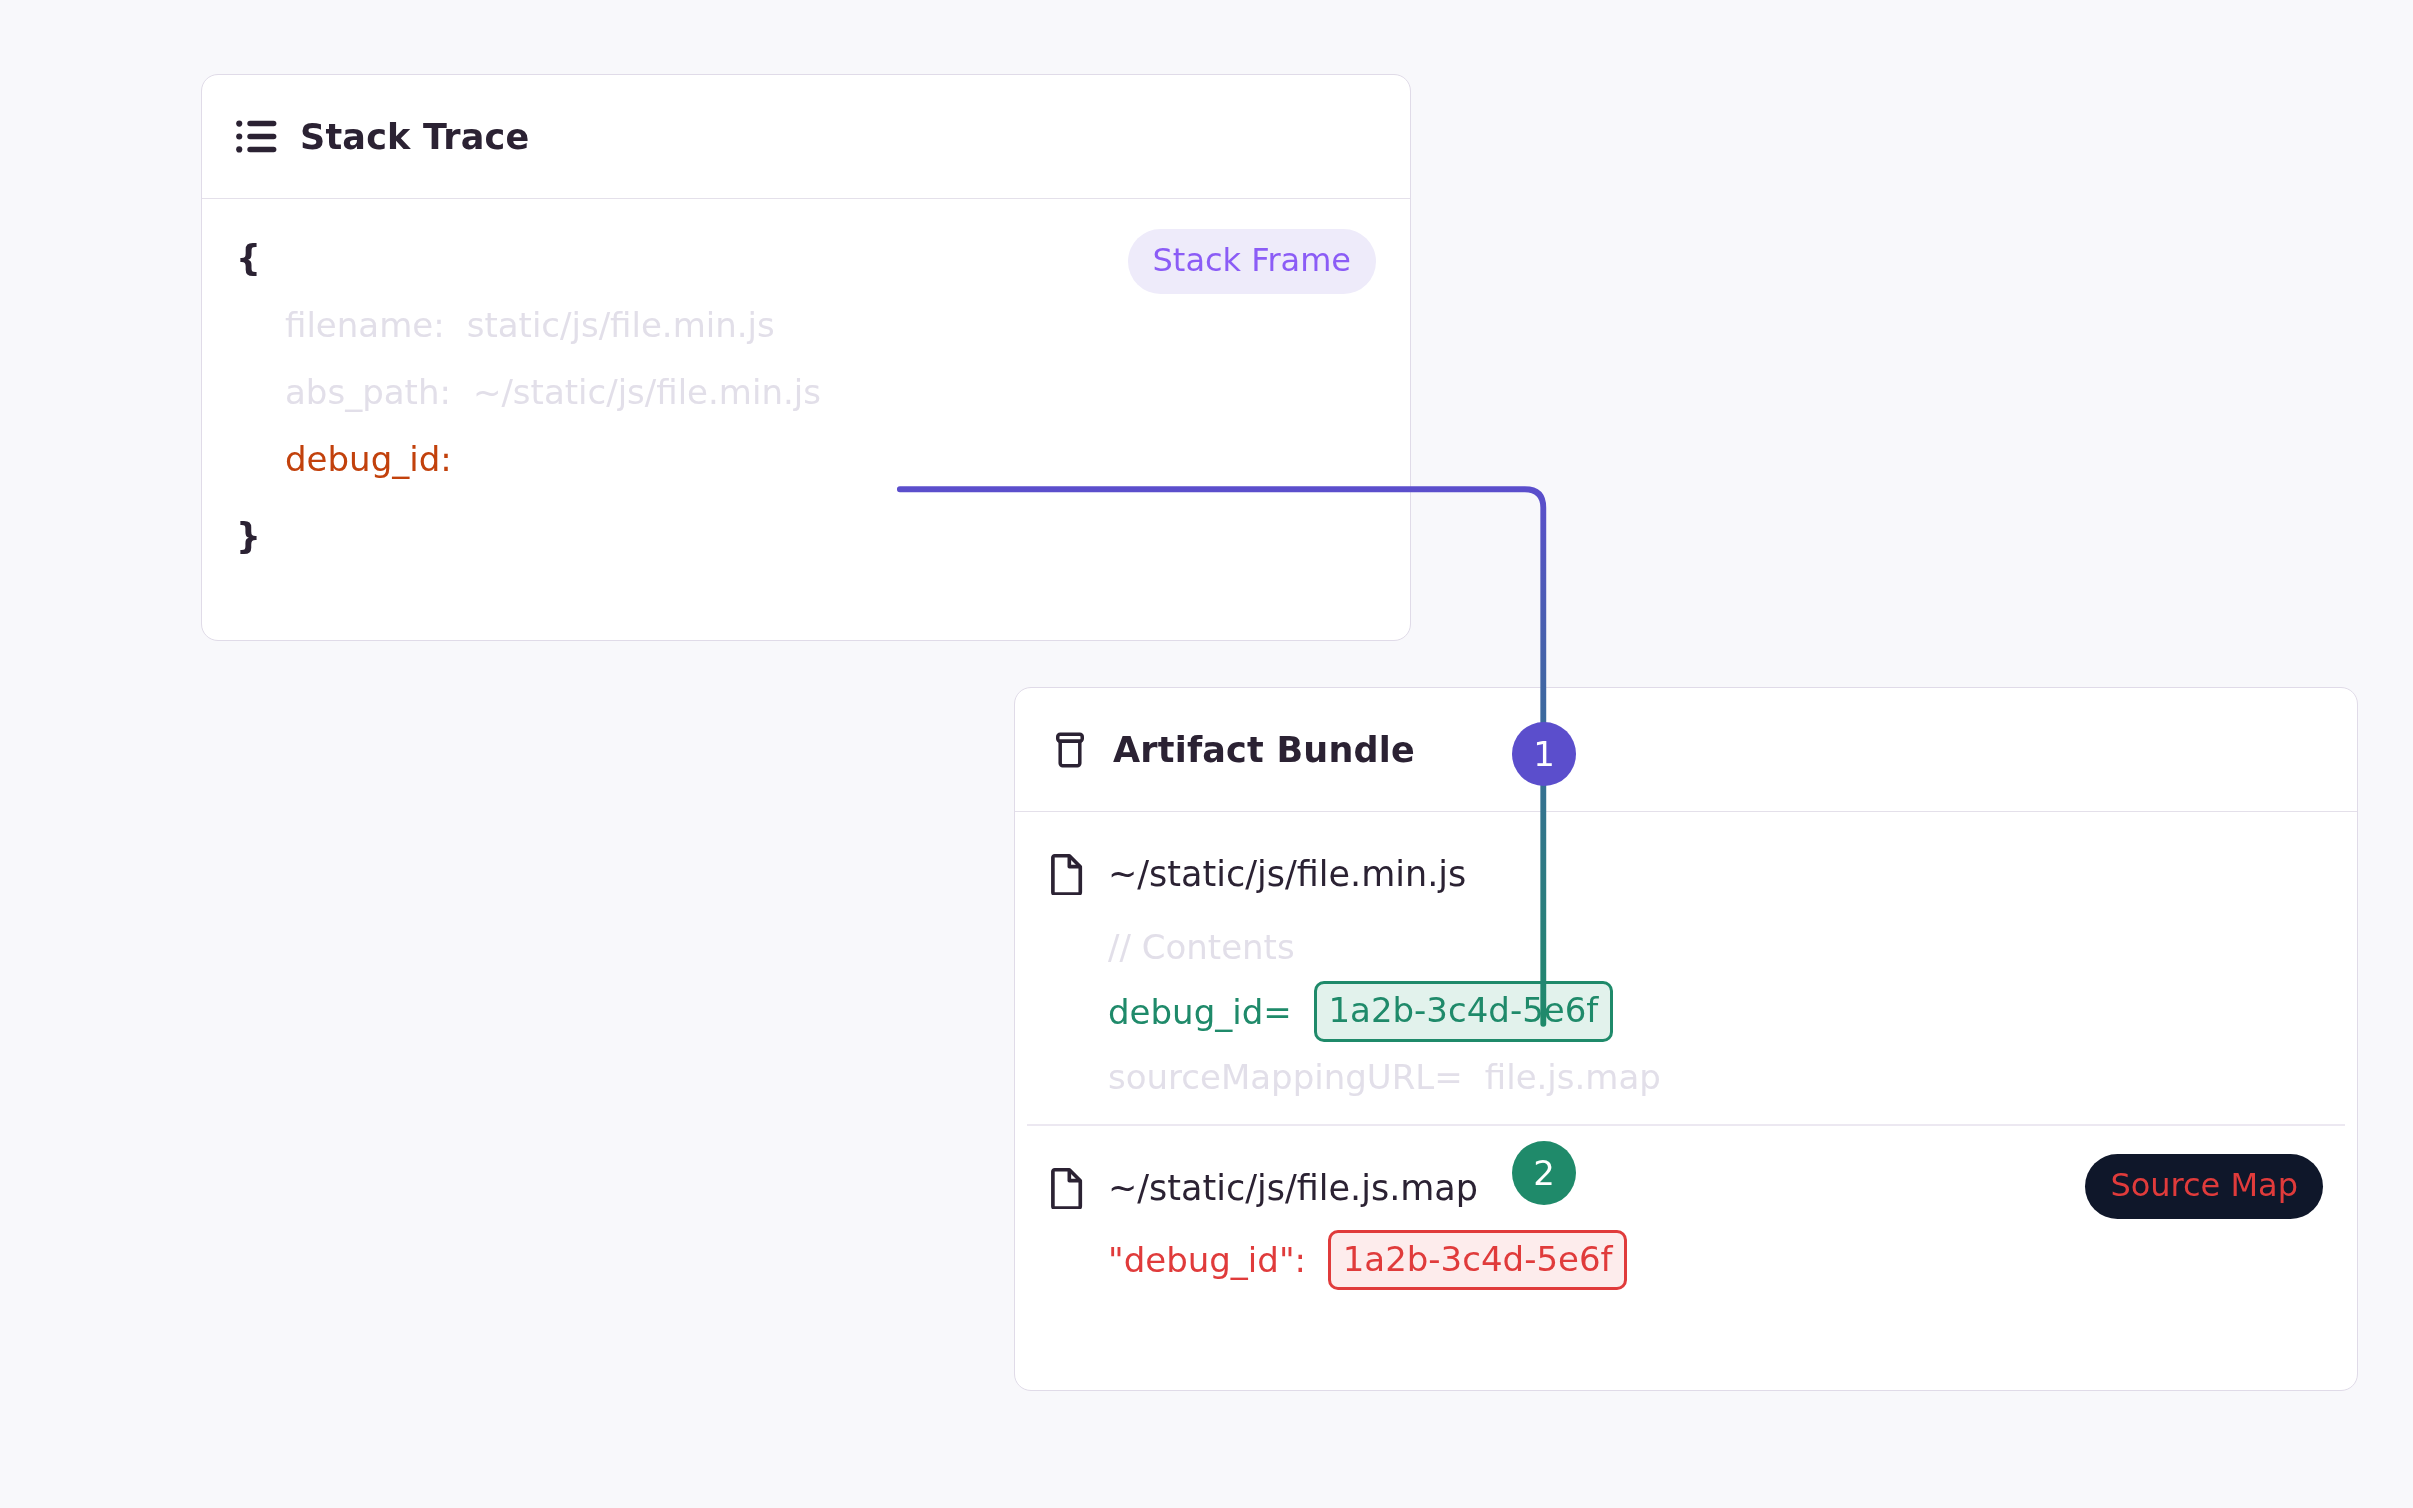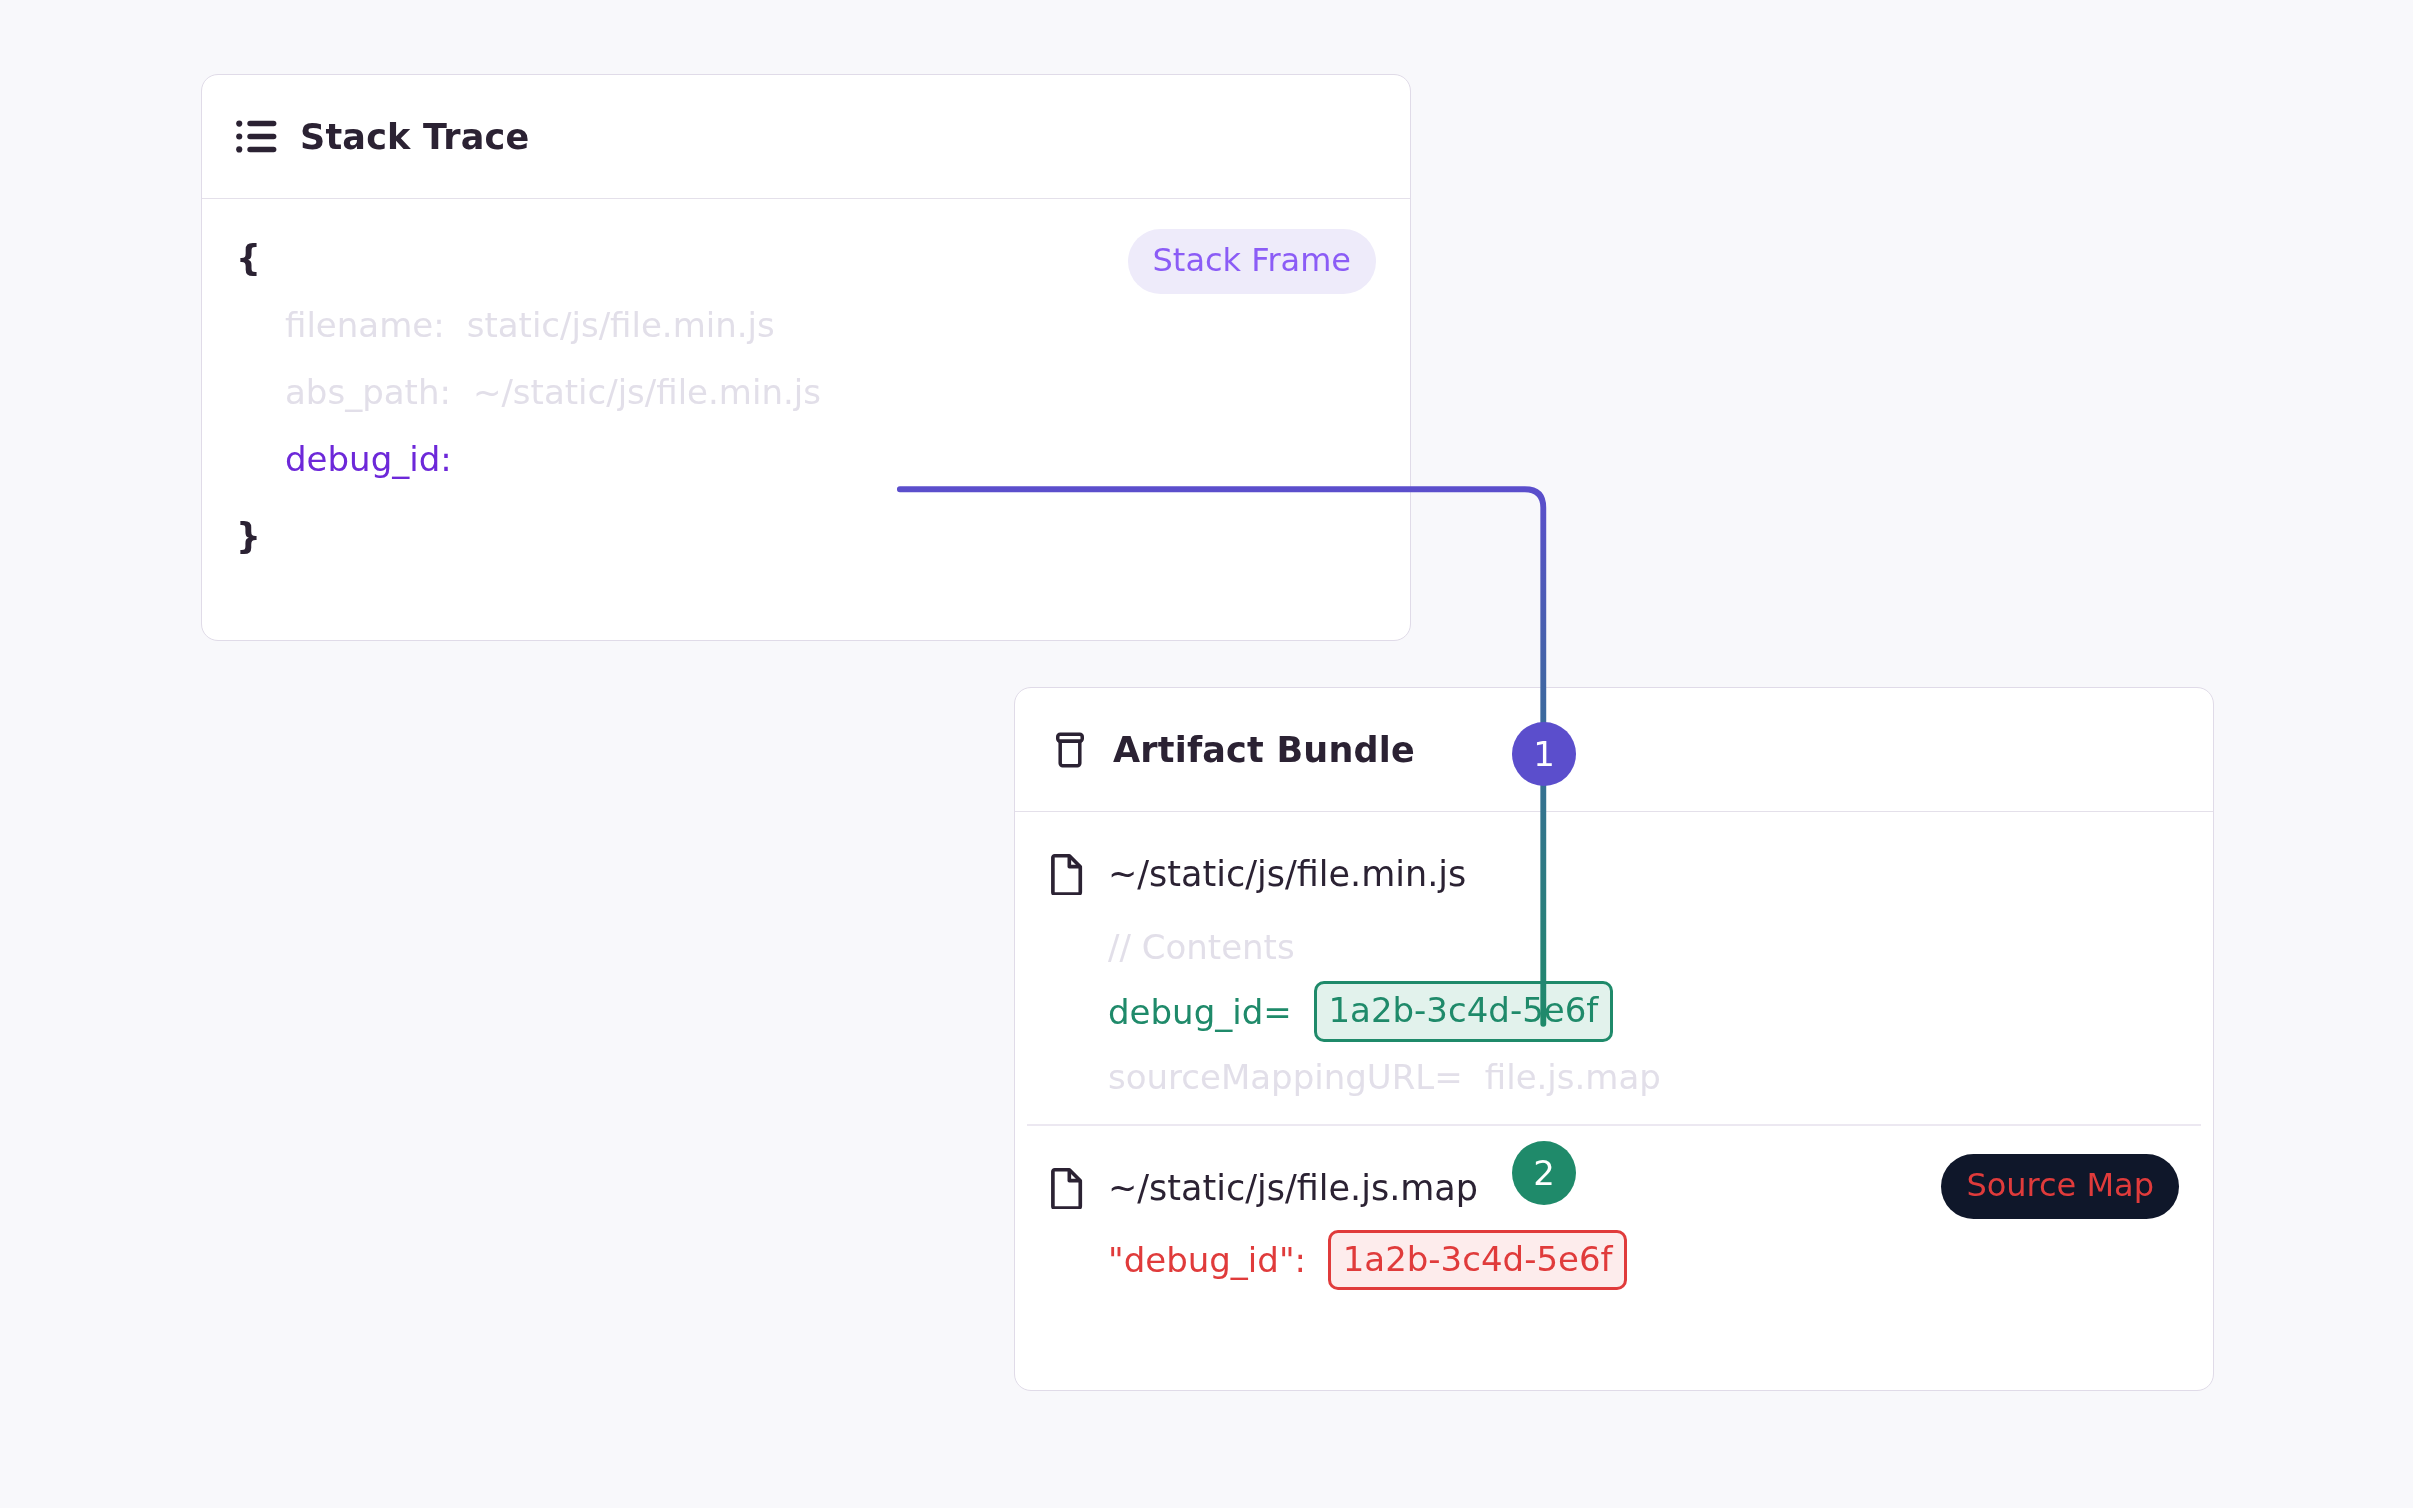--- a/index.html
+++ b/index.html
@@ -31,21 +31,21 @@
   }
   .card-stack-trace {
     left: 201px;
     top: 74px;
     width: 1210px;
     height: 567px;
   }
   .card-artifact-bundle {
     left: 1014px;
     top: 687px;
-    width: 1200px;
+    width: 1344px;
     height: 704px;
   }
 
   .card-header {
     display: flex;
     align-items: center;
     gap: 22px;
     height: 124px;
     padding: 0 34px;
     box-sizing: border-box;
@@ -94,21 +94,21 @@
   }
   .dim-key, .dim-val {
     color: #e2dfe9;
     font-family: "DejaVu Sans", "Liberation Sans", sans-serif;
     font-size: 34px;
   }
   .dim-key { min-width: 0; }
   .dim-gap { width: 22px; display: inline-block; }
 
   .key-purple {
-    color: #6d28d9;
+    color: #c2410c;
     font-family: "DejaVu Sans", "Liberation Sans", sans-serif;
     font-size: 34px;
     text-align: right;
   }
   .chip {
     display: inline-flex;
     align-items: center;
     justify-content: center;
     box-sizing: border-box;
     font-family: "DejaVu Sans", "Liberation Sans", sans-serif;

